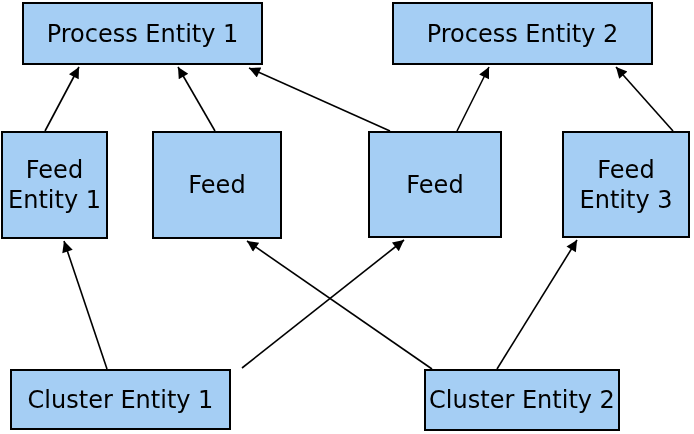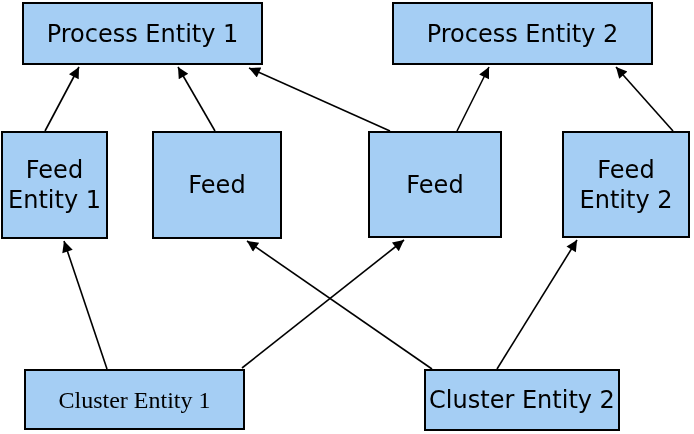--- a/index.html
+++ b/index.html
@@ -75,22 +75,22 @@
         <div class="node-line">Entity 1</div>
       </div>
       <div class="node" style="left: 152px; top: 131px; width: 130px; height: 108px; background: rgb(165, 206, 244); border-color: rgb(0, 0, 0); color: rgb(0, 0, 0);">
         <div class="node-line">Feed</div>
       </div>
       <div class="node" style="left: 368px; top: 131px; width: 134px; height: 107px; background: rgb(165, 206, 244); border-color: rgb(0, 0, 0); color: rgb(0, 0, 0);">
         <div class="node-line">Feed</div>
       </div>
       <div class="node" style="left: 562px; top: 131px; width: 128px; height: 107px; background: rgb(165, 206, 244); border-color: rgb(0, 0, 0); color: rgb(0, 0, 0);">
         <div class="node-line">Feed</div>
-        <div class="node-line">Entity 2</div>
+        <div class="node-line">Entity 3</div>
       </div>
-      <div class="node" style="left: 24px; top: 369px; width: 221px; height: 61px; background: rgb(165, 206, 244); border-color: rgb(0, 0, 0); color: rgb(0, 0, 0); font-family: Liberation Serif, serif;">
+      <div class="node" style="left: 10px; top: 369px; width: 221px; height: 61px; background: rgb(165, 206, 244); border-color: rgb(0, 0, 0); color: rgb(0, 0, 0);">
         <div class="node-line">Cluster Entity 1</div>
       </div>
       <div class="node" style="left: 424px; top: 369px; width: 196px; height: 62px; background: rgb(165, 206, 244); border-color: rgb(0, 0, 0); color: rgb(0, 0, 0);">
         <div class="node-line">Cluster Entity 2</div>
       </div>
     </div>
 </div>
 
 </body></html>

